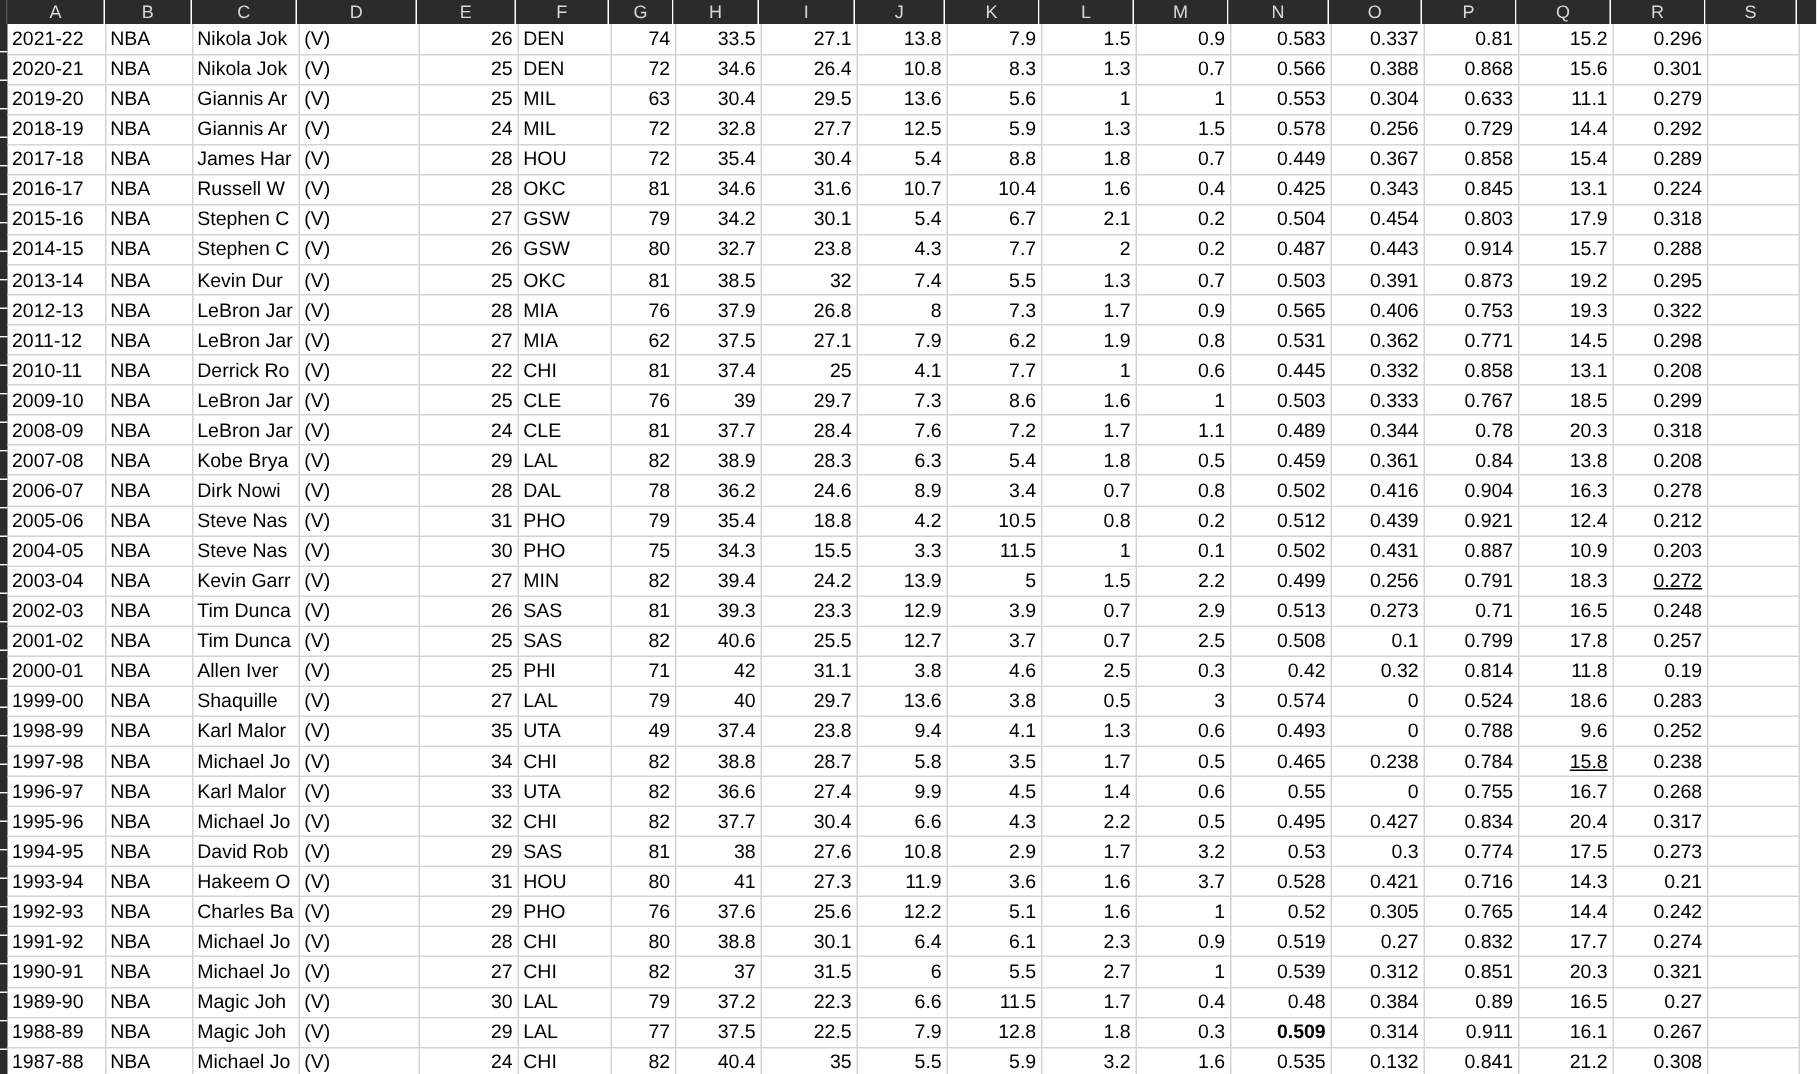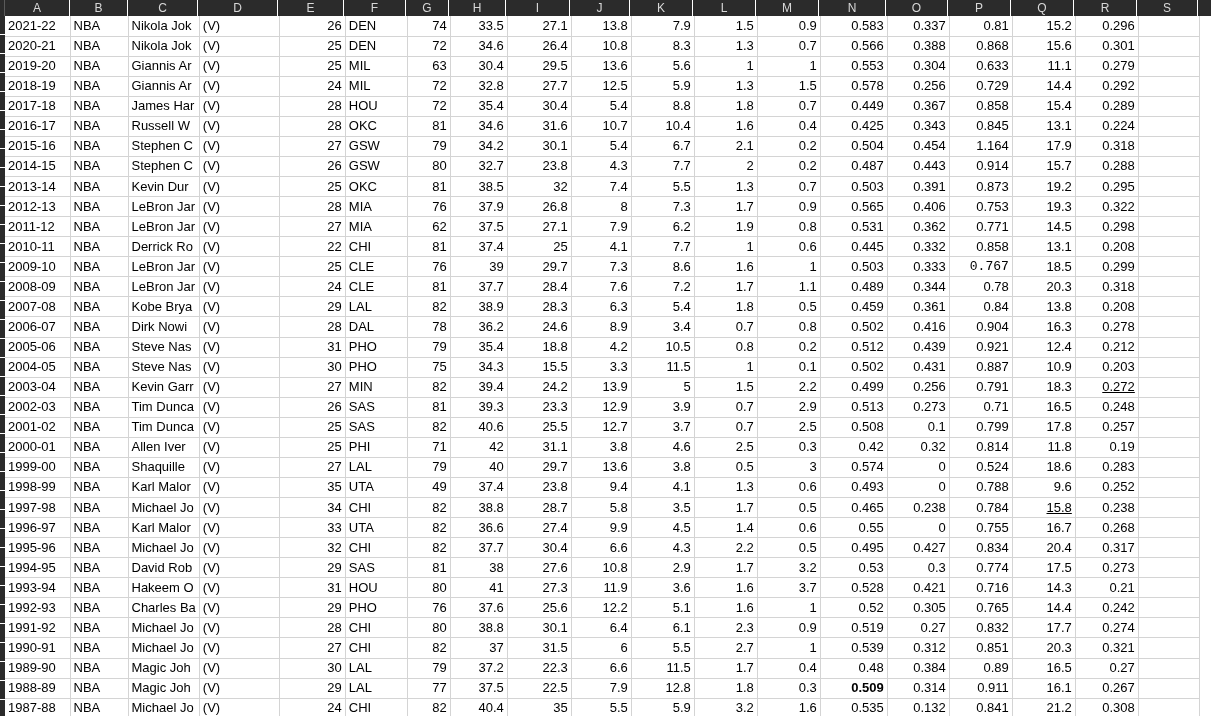--- a/index.html
+++ b/index.html
@@ -283,21 +283,21 @@
             <td class="txt clip" style="width: 62px;">GSW</td>
             <td class="num" style="width: 43px;">79</td>
             <td class="num" style="width: 57px;">34.2</td>
             <td class="num" style="width: 64px;">30.1</td>
             <td class="num" style="width: 60px;">5.4</td>
             <td class="num" style="width: 63px;">6.7</td>
             <td class="num" style="width: 63px;">2.1</td>
             <td class="num" style="width: 63px;">0.2</td>
             <td class="num" style="width: 67px;">0.504</td>
             <td class="num" style="width: 62px;">0.454</td>
-            <td class="num" style="width: 63px;">1.164</td>
+            <td class="num" style="width: 63px;">0.803</td>
             <td class="num" style="width: 63px;">17.9</td>
             <td class="num" style="width: 63px;">0.318</td>
             <td class="txt" style="width: 61px;"></td>
           </tr>
           <tr>
             <td class="txt clip" style="width: 65px;">2014-15</td>
             <td class="txt clip" style="width: 58px;">NBA</td>
             <td class="txt clip" style="width: 70px;">Stephen C</td>
             <td class="txt clip" style="width: 80px;">(V)</td>
             <td class="num" style="width: 66px;">26</td>
@@ -409,21 +409,21 @@
             <td class="txt clip" style="width: 62px;">CLE</td>
             <td class="num" style="width: 43px;">76</td>
             <td class="num" style="width: 57px;">39</td>
             <td class="num" style="width: 64px;">29.7</td>
             <td class="num" style="width: 60px;">7.3</td>
             <td class="num" style="width: 63px;">8.6</td>
             <td class="num" style="width: 63px;">1.6</td>
             <td class="num" style="width: 63px;">1</td>
             <td class="num" style="width: 67px;">0.503</td>
             <td class="num" style="width: 62px;">0.333</td>
-            <td class="num" style="width: 63px; font-family: Liberation Mono, monospace;">0.767</td>
+            <td class="num" style="width: 63px;">0.767</td>
             <td class="num" style="width: 63px;">18.5</td>
             <td class="num" style="width: 63px;">0.299</td>
             <td class="txt" style="width: 61px;"></td>
           </tr>
           <tr>
             <td class="txt clip" style="width: 65px;">2008-09</td>
             <td class="txt clip" style="width: 58px;">NBA</td>
             <td class="txt clip" style="width: 70px;">LeBron Jar</td>
             <td class="txt clip" style="width: 80px;">(V)</td>
             <td class="num" style="width: 66px;">24</td>

